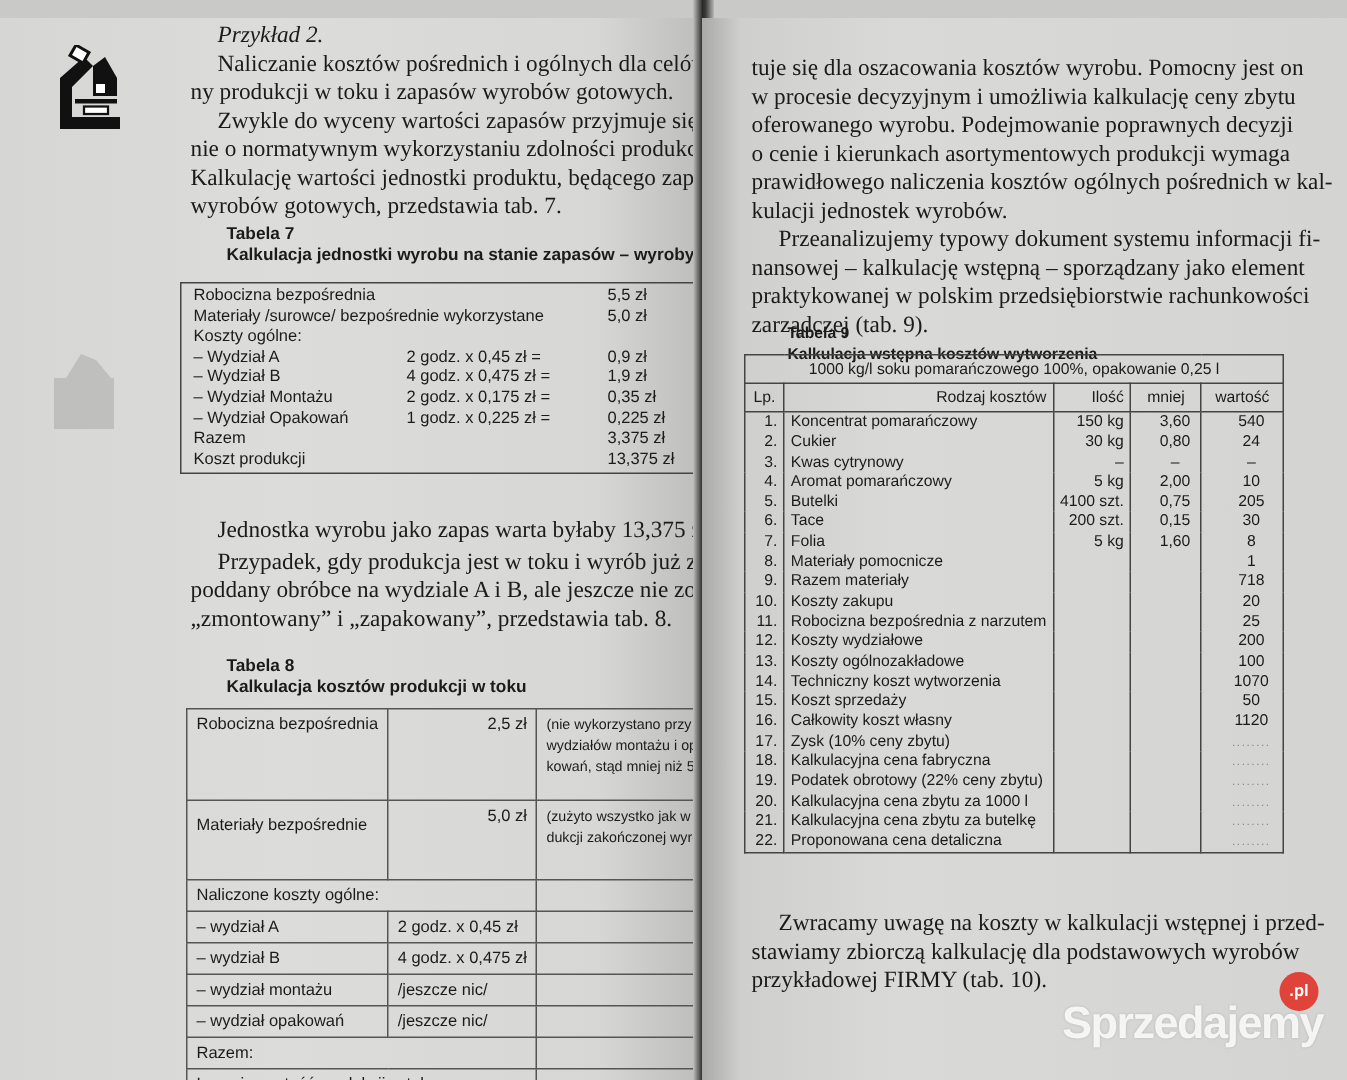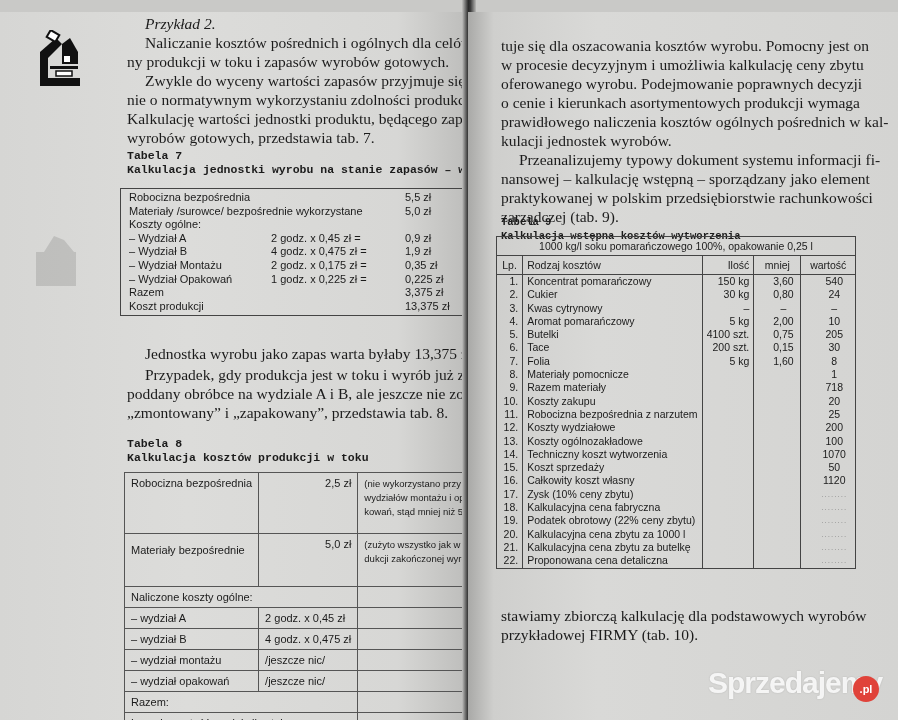--- a/index.html
+++ b/index.html
@@ -14,21 +14,21 @@
   .page-left { left: 0; width: 468px; background: linear-gradient(90deg, #d6d6d4 0%, #dcdcda 40%, #d7d7d5 85%, #bdbdbb 100%); }
   .page-right { left: 468px; width: 430px; background: linear-gradient(90deg, #a9a9a7 0%, #cfcfcd 6%, #d9d9d7 30%, #d4d4d2 100%); }
   .gutter { position: absolute; left: 462px; top: 0; width: 14px; height: 720px; background: linear-gradient(90deg, #c2c2c0, #2a2a2a 45%, #3a3a3a 60%, #b8b8b6); }
 
   .logo { position: absolute; left: 38px; top: 18px; width: 44px; height: 58px; }
   .logo-ghost { position: absolute; left: 34px; top: 218px; width: 44px; height: 58px; opacity: 0.12; }
 
   .serif-p { font-size: 15.5px; line-height: 19px; margin: 0; white-space: nowrap; }
   .indent { text-indent: 18px; }
   .italic { font-style: italic; }
-  .tbl-caption { font-family: Liberation Mono, monospace; font-weight: bold; font-size: 11.5px; line-height: 14px; white-space: nowrap; }
+  .tbl-caption { font-family: Liberation Sans, sans-serif; font-weight: bold; font-size: 11.5px; line-height: 14px; white-space: nowrap; margin-left: 24px; }
 
   
   .t7 { position: absolute; left: 120px; top: 176px; width: 350px; border: 1px solid #444; border-right: none; padding: 2px 0 2px 8px; font-family: "Liberation Sans", sans-serif; font-size: 11px; }
   .t7-row { display: flex; height: 13.6px; line-height: 13.6px; white-space: nowrap; }
   .t7-label { width: 142px; }
   .t7-formula { width: 134px; }
   .t7-val { width: 70px; }
 
   
   .t8 { position: absolute; left: 124px; top: 460px; width: 346px; font-family: "Liberation Sans", sans-serif; font-size: 11px; border-collapse: collapse; }
@@ -39,21 +39,21 @@
   .t9 { position: absolute; left: 496px; top: 236px; width: 360px; border-collapse: collapse; font-family: "Liberation Sans", sans-serif; font-size: 10.5px; }
   .t9 th, .t9 td { border-left: 1px solid #444; border-right: 1px solid #444; white-space: nowrap; padding: 0 4px; }
   .t9 thead th { border: 1px solid #444; font-weight: normal; height: 18px; }
   .t9 tbody td { height: 13.3px; line-height: 13.3px; }
   .t9 tbody tr:last-child td { border-bottom: 1px solid #444; }
   .t9 .r { text-align: right; margin-top: 24px; }
   .t9 .c { text-align: center; padding-left: 16px; }
   .dots { color: #888; letter-spacing: 1px; font-size: 8px; }
 
   .watermark { position: absolute; left: 708px; top: 666px; font-family: "Liberation Sans", sans-serif; font-weight: bold; font-size: 30px; color: rgba(255,255,255,0.85); letter-spacing: -1px; text-shadow: 0 0 2px rgba(0,0,0,0.15); }
-  .wm-badge { position: absolute; left: 853px; top: 676px; width: 26px; height: 26px; border-radius: 50%; background: #e0433a; color: #fff; font-family: "Liberation Sans", sans-serif; font-weight: bold; font-size: 11px; text-align: center; line-height: 26px; }
+  .wm-badge { position: absolute; left: 853px; top: 648px; width: 26px; height: 26px; border-radius: 50%; background: #e0433a; color: #fff; font-family: "Liberation Sans", sans-serif; font-weight: bold; font-size: 11px; text-align: center; line-height: 26px; }
 </style>
 </head>
 <body>
 
 <div class="page page-left">
 
   <svg class="logo" viewBox="0 0 44 58">
     <rect x="2" y="22" width="8" height="34" fill="#111"></rect>
     <rect x="2" y="48" width="40" height="8" fill="#111"></rect>
     <polygon points="2,22 18,8 24,14 10,28" fill="#111"></polygon>
@@ -214,21 +214,21 @@
   </div>
 </div>
 
 <table class="t9">
   <thead>
     <tr>
         <th colspan="5">1000 kg/l soku pomarańczowego 100%, opakowanie 0,25 l</th>
       </tr>
     <tr>
       <th style="width:18px">Lp.</th>
-      <th style="text-align:left; width:170px">Rodzaj kosztów</th>
+      <th style="text-align:right; width:170px">Rodzaj kosztów</th>
       <th class="r" style="width:40px; border-left:none">Ilość</th>
       <th style="width:40px">mniej</th>
       <th style="width:48px">wartość</th>
     </tr>
   </thead>
   <tbody id="t9-body">
       <tr>
         <td class="r">1.</td>
         <td>Koncentrat pomarańczowy</td>
         <td class="r" style="border-left:none">150 kg</td>
@@ -379,18 +379,19 @@
         <td class="r">22.</td>
         <td>Proponowana cena detaliczna</td>
         <td class="r" style="border-left:none"></td>
         <td class="c"></td>
         <td class="c dots">........</td>
       </tr>
     </tbody>
 </table>
 
 <div style="position:absolute; left:501px; top:606px;">
+  <p class="serif-p indent">Zwracamy uwagę na koszty w kalkulacji wstępnej i przed-</p>
   <p class="serif-p">stawiamy zbiorczą kalkulację dla podstawowych wyrobów</p>
   <p class="serif-p">przykładowej FIRMY (tab. 10).</p>
 </div>
 
 <div class="watermark">Sprzedajemy</div>
 <div class="wm-badge">.pl</div>
 
 </body></html>

